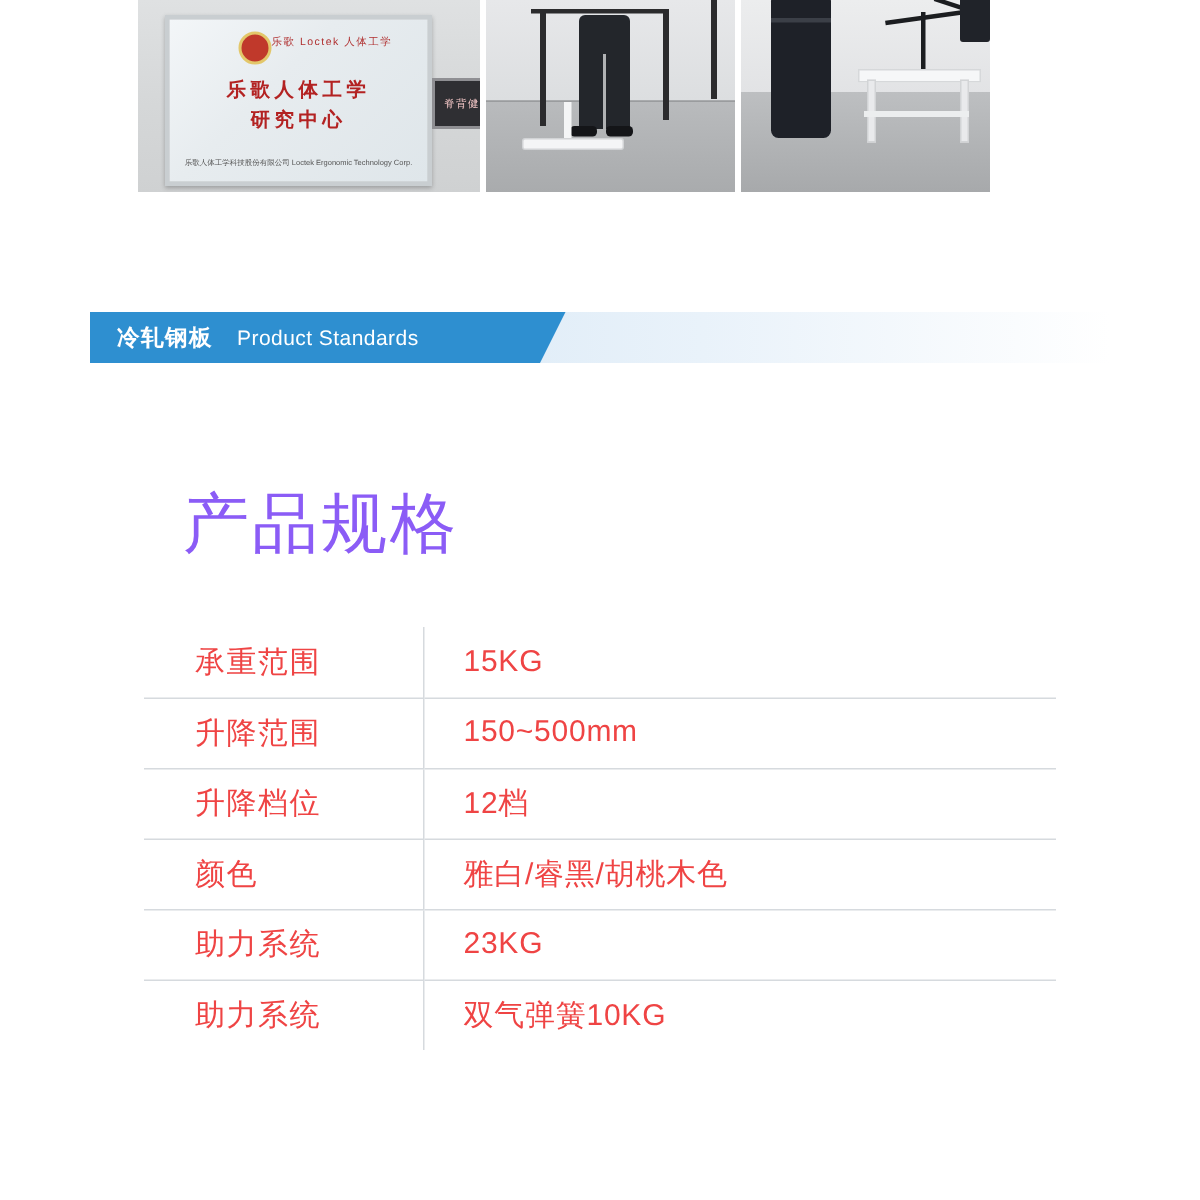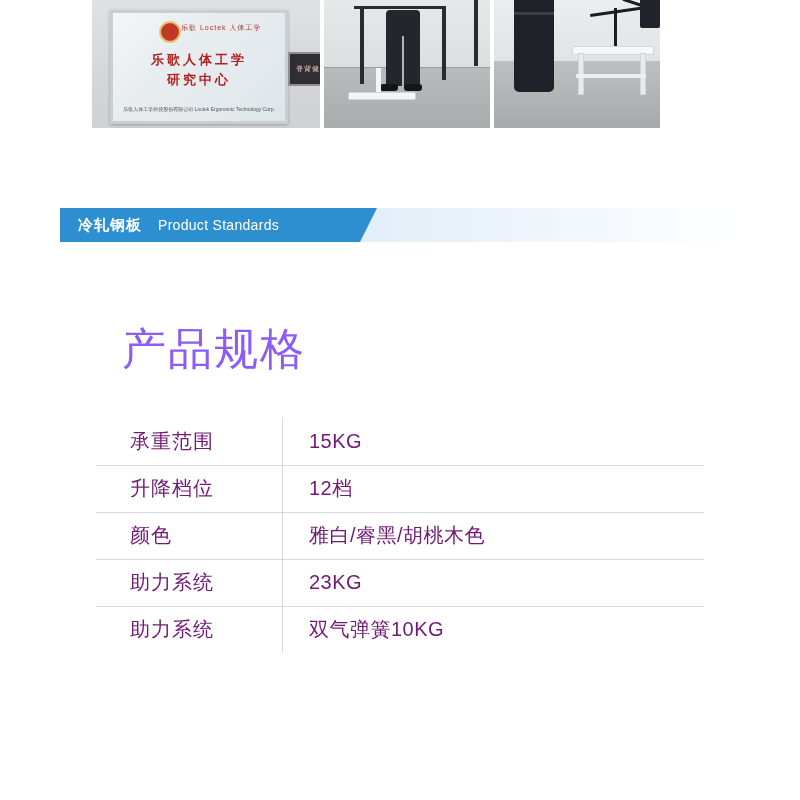--- a/index.html
+++ b/index.html
@@ -226,21 +226,21 @@
     border-collapse: collapse;
   }
   .spec-table tr {
     height: 47px;
   }
   .spec-table tr + tr td {
     border-top: 1px solid #d6dade;
   }
   .spec-table td {
     font-size: 20px;
-    color: #701a75;
+    color: #ef4444;
     padding: 0;
     vertical-align: middle;
   }
   .spec-table td.k {
     width: 152px;
     padding-left: 34px;
     letter-spacing: 1px;
   }
   .spec-table td.v {
     padding-left: 26px;
@@ -306,20 +306,24 @@
 
 <div class="big-title">产品规格</div>
 
 <table class="spec-table">
   <tbody>
     <tr>
       <td class="k">承重范围</td>
       <td class="v">15KG</td>
     </tr>
     <tr>
+      <td class="k">升降范围</td>
+      <td class="v">150~500mm</td>
+    </tr>
+    <tr>
       <td class="k">升降档位</td>
       <td class="v">12档</td>
     </tr>
     <tr>
       <td class="k">颜色</td>
       <td class="v">雅白/睿黑/胡桃木色</td>
     </tr>
     <tr>
       <td class="k">助力系统</td>
       <td class="v">23KG</td>

